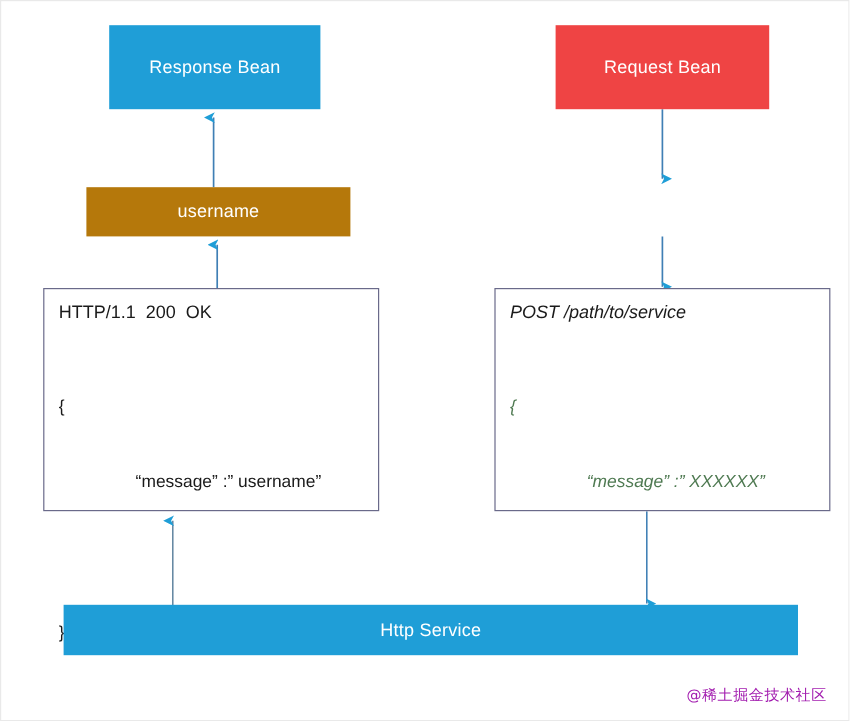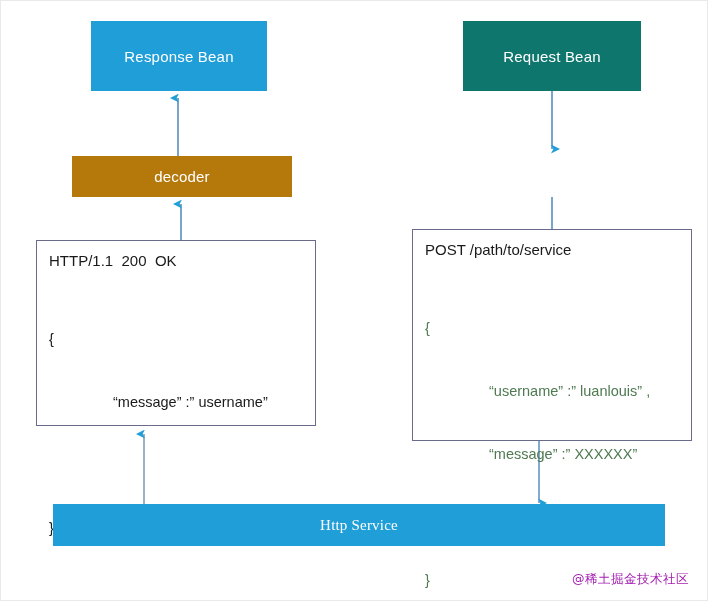--- a/index.html
+++ b/index.html
@@ -27,21 +27,21 @@
     color: #ffffff;
     font-size: 15px;
     letter-spacing: 0.2px;
     box-sizing: border-box;
     text-align: center;
   }
   .node-response {
     background: #1f9ed7;
   }
   .node-request {
-    background: #0f766e;
+    background: #ef4444;
   }
   .node-decoder {
     background: #b5780b;
   }
   .node-encoder {
     background: #c45cf0;
   }
   .node-service {
     background: #1f9ed7;
   }
@@ -122,44 +122,43 @@
 
   <div class="node node-response" style="left:90px; top:20px; width:176px; height:70px;">
     <span>Response Bean</span>
   </div>
 
   <div class="node node-request" style="left:462px; top:20px; width:178px; height:70px;">
     <span>Request Bean</span>
   </div>
 
   <div class="node node-decoder" style="left:71px; top:155px; width:220px; height:41px;">
-    <span>decoder</span>
+    <span>username</span>
   </div>
 
 
   <div class="msgbox" style="left:35px; top:239px; width:280px; height:186px;">
     <div class="msg-title">HTTP/1.1  200  OK</div>
     <div class="msg-body left">
       <div>{</div>
       <div><span class="indent"></span><span>“message” :” username”</span></div>
       <div>&nbsp;</div>
       <div>}</div>
     </div>
   </div>
 
-  <div class="msgbox" style="left:411px; top:228px; width:280px; height:212px;">
+  <div class="msgbox" style="left:411px; top:239px; width:280px; height:186px;font-style:italic;">
     <div class="msg-title">POST /path/to/service</div>
     <div class="msg-body right">
       <div>{</div>
-      <div><span class="indent"></span><span>“username” :” luanlouis” ,</span></div>
       <div><span class="indent"></span><span>“message” :” XXXXXX”</span></div>
       <div>&nbsp;</div>
       <div>}</div>
     </div>
   </div>
 
-  <div class="node node-service" style="left:52px; top:503px; width:612px; height:42px;font-family:Liberation Serif, serif;">
+  <div class="node node-service" style="left:52px; top:503px; width:612px; height:42px;">
     <span>Http Service</span>
   </div>
 
   <div class="watermark">@稀土掘金技术社区</div>
 
 </div>
 
 </body></html>

